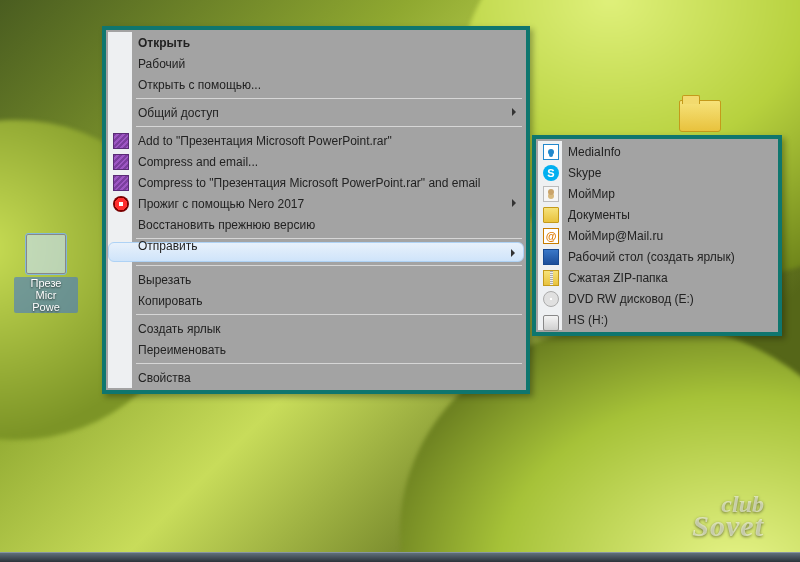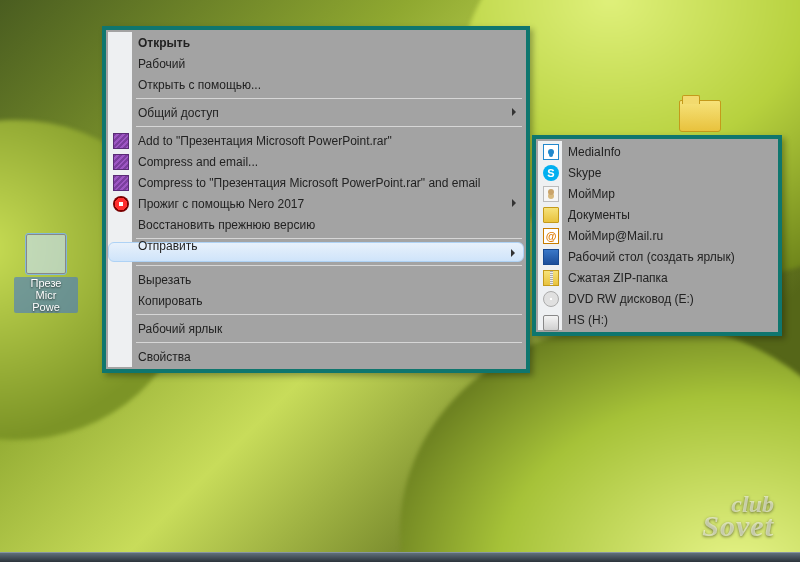--- a/index.html
+++ b/index.html
@@ -61,21 +61,21 @@
   .i-fax { background:#e6e6e6;border:1px solid #888;border-radius:2px; }
   .i-fax:after { content:"";display:block;height:5px;background:#fff;margin:2px; border:1px solid #bbb;}
   .i-desk { background:linear-gradient(#3a78c8,#1c4e9a); border:1px solid #194a90; }
   .i-zip { background:linear-gradient(#f6e27a,#e8c23d); border:1px solid #c49a1a; position:relative;}
   .i-zip:after{content:"";position:absolute;left:6px;top:0;width:3px;height:100%;background:repeating-linear-gradient(#aaa,#aaa 1px,#eee 1px,#eee 2px);}
   .i-dvd { background: radial-gradient(circle,#fff 0 15%,#e0e0e0 16% 100%); border:1px solid #aaa; border-radius:50%; }
   .i-drive { background:linear-gradient(#f4f4f4,#cfcfcf); border:1px solid #888; border-radius:2px; height:10px; margin-top:3px; }
 
   .taskbar { position:absolute; left:0; right:0; bottom:0; height:10px; background:linear-gradient(#5f6f7a,#2b333a); border-top:1px solid #8795a0; }
 
-  .watermark { position:absolute; right:26px; bottom:24px; color:rgba(255,255,255,.55); font: italic 600 24px/20px "Segoe Script", cursive; text-align:right; text-shadow:0 1px 3px rgba(0,0,0,.5); }
+  .watermark { position:absolute; right:36px; bottom:24px; color:rgba(255,255,255,.55); font: italic 600 24px/20px "Segoe Script", cursive; text-align:right; text-shadow:0 1px 3px rgba(0,0,0,.5); }
   .watermark .l2 { font: italic 800 30px/24px "Segoe Script", cursive; letter-spacing:1px; }
 </style>
 </head>
 <body>
 
 <div class="bg-leaf leaf1"></div>
 <div class="bg-leaf leaf2"></div>
 <div class="bg-leaf leaf3"></div>
 
 <div class="desktop-icon" style="left:-54px; top:-6px;">
@@ -139,21 +139,24 @@
     </div>
   <div class="menu-sep"></div>
   <div class="menu-item">
       <span>Вырезать</span>
     </div>
   <div class="menu-item">
       <span>Копировать</span>
     </div>
   <div class="menu-sep"></div>
   <div class="menu-item">
-      <span>Рабочий ярлык</span>
+      <span>Создать ярлык</span>
+    </div>
+  <div class="menu-item">
+      <span>Переименовать</span>
     </div>
   <div class="menu-sep"></div>
   <div class="menu-item">
       <span>Свойства</span>
     </div>
 </div>
 
 <div class="context-menu submenu" style="left:488px; top:135px; width:238px;">
   <div class="gutter"></div>
   <div class="menu-item">

